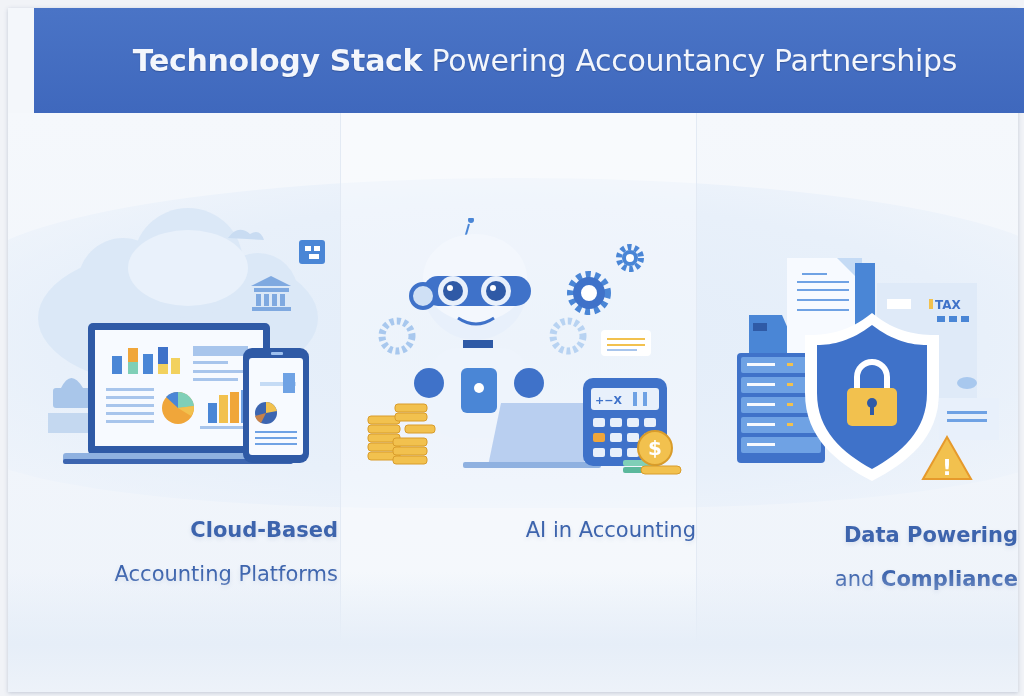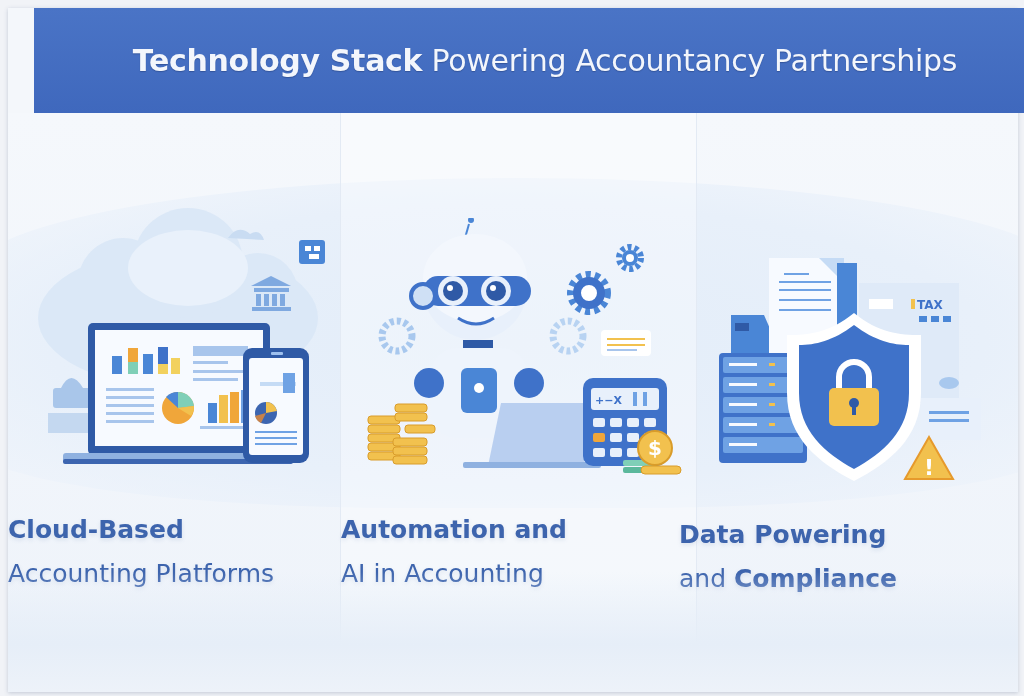--- a/index.html
+++ b/index.html
@@ -35,26 +35,26 @@
   .cloud-band {
     position:absolute; left:-40px; top:65px; width:1100px; height:330px;
     border-radius:50% 50% 40% 40% / 30% 30% 20% 20%;
     background:radial-gradient(ellipse at 50% 50%, #e3edf9 0%, #e8f0fa 60%, rgba(236,242,250,0) 100%);
   }
   .panel {
     position:absolute; top:0; height:579px;
   }
   .panel.p1 { left:0; width:330px; }
   .panel.p2 { left:332px; width:355px; background:rgba(255,255,255,0.35); border-left:1px solid #e3eaf4; border-right:1px solid #e3eaf4; }
-  .panel.p3 { left:671px; width:321px; }
+  .panel.p3 { left:689px; width:321px; }
 
   .illus { position:absolute; }
   .caption {
-    position:absolute; left:0; width:100%; text-align:left;
-    color:#3d64ad; font-size:25px; line-height:44px;
+    position:absolute; left:0; width:100%; text-align:right;
+    color:#3d64ad; font-size:21px; line-height:44px;
     text-shadow:0 2px 4px rgba(80,110,160,0.15);
   }
   .caption .b { font-weight:bold; }
   .caption .r { font-weight:normal; }
   .floor {
     position:absolute; bottom:0; left:0; width:100%; height:120px;
     background:linear-gradient(180deg,rgba(226,236,248,0) 0%,#e6eef8 60%,#edf2f9 100%);
   }
 </style>
 </head>
@@ -253,21 +253,20 @@
           <rect x="270" y="242" width="32" height="6" rx="2" fill="#7fcfb7"></rect>
           <rect x="270" y="249" width="32" height="6" rx="2" fill="#5bb89c"></rect>
         </g>
         <g>
           <circle cx="302" cy="230" r="17" fill="#f2c14e" stroke="#d99c2a" stroke-width="2"></circle>
           <text x="302" y="237" font-size="20" text-anchor="middle" fill="#fff" font-weight="bold" font-family="DejaVu Sans, sans-serif">$</text>
           <rect x="288" y="248" width="40" height="8" rx="4" fill="#f2c14e" stroke="#d99c2a" stroke-width="1"></rect>
         </g>
       </svg>
       <div class="caption" style="top:395px">
-        <div class="b">Automation and</div>
         <div class="r">AI in Accounting</div>
       </div>
     </div>
 
     <div class="panel p3">
       <svg class="illus" style="left:30px;top:130px" width="290" height="240" viewBox="0 0 290 240">
 
         <g>
           <polygon points="22,72 55,72 65,95 65,175 22,175" fill="#4a86d6"></polygon>
           <rect x="26" y="80" width="14" height="8" fill="#2f5aa6"></rect>

